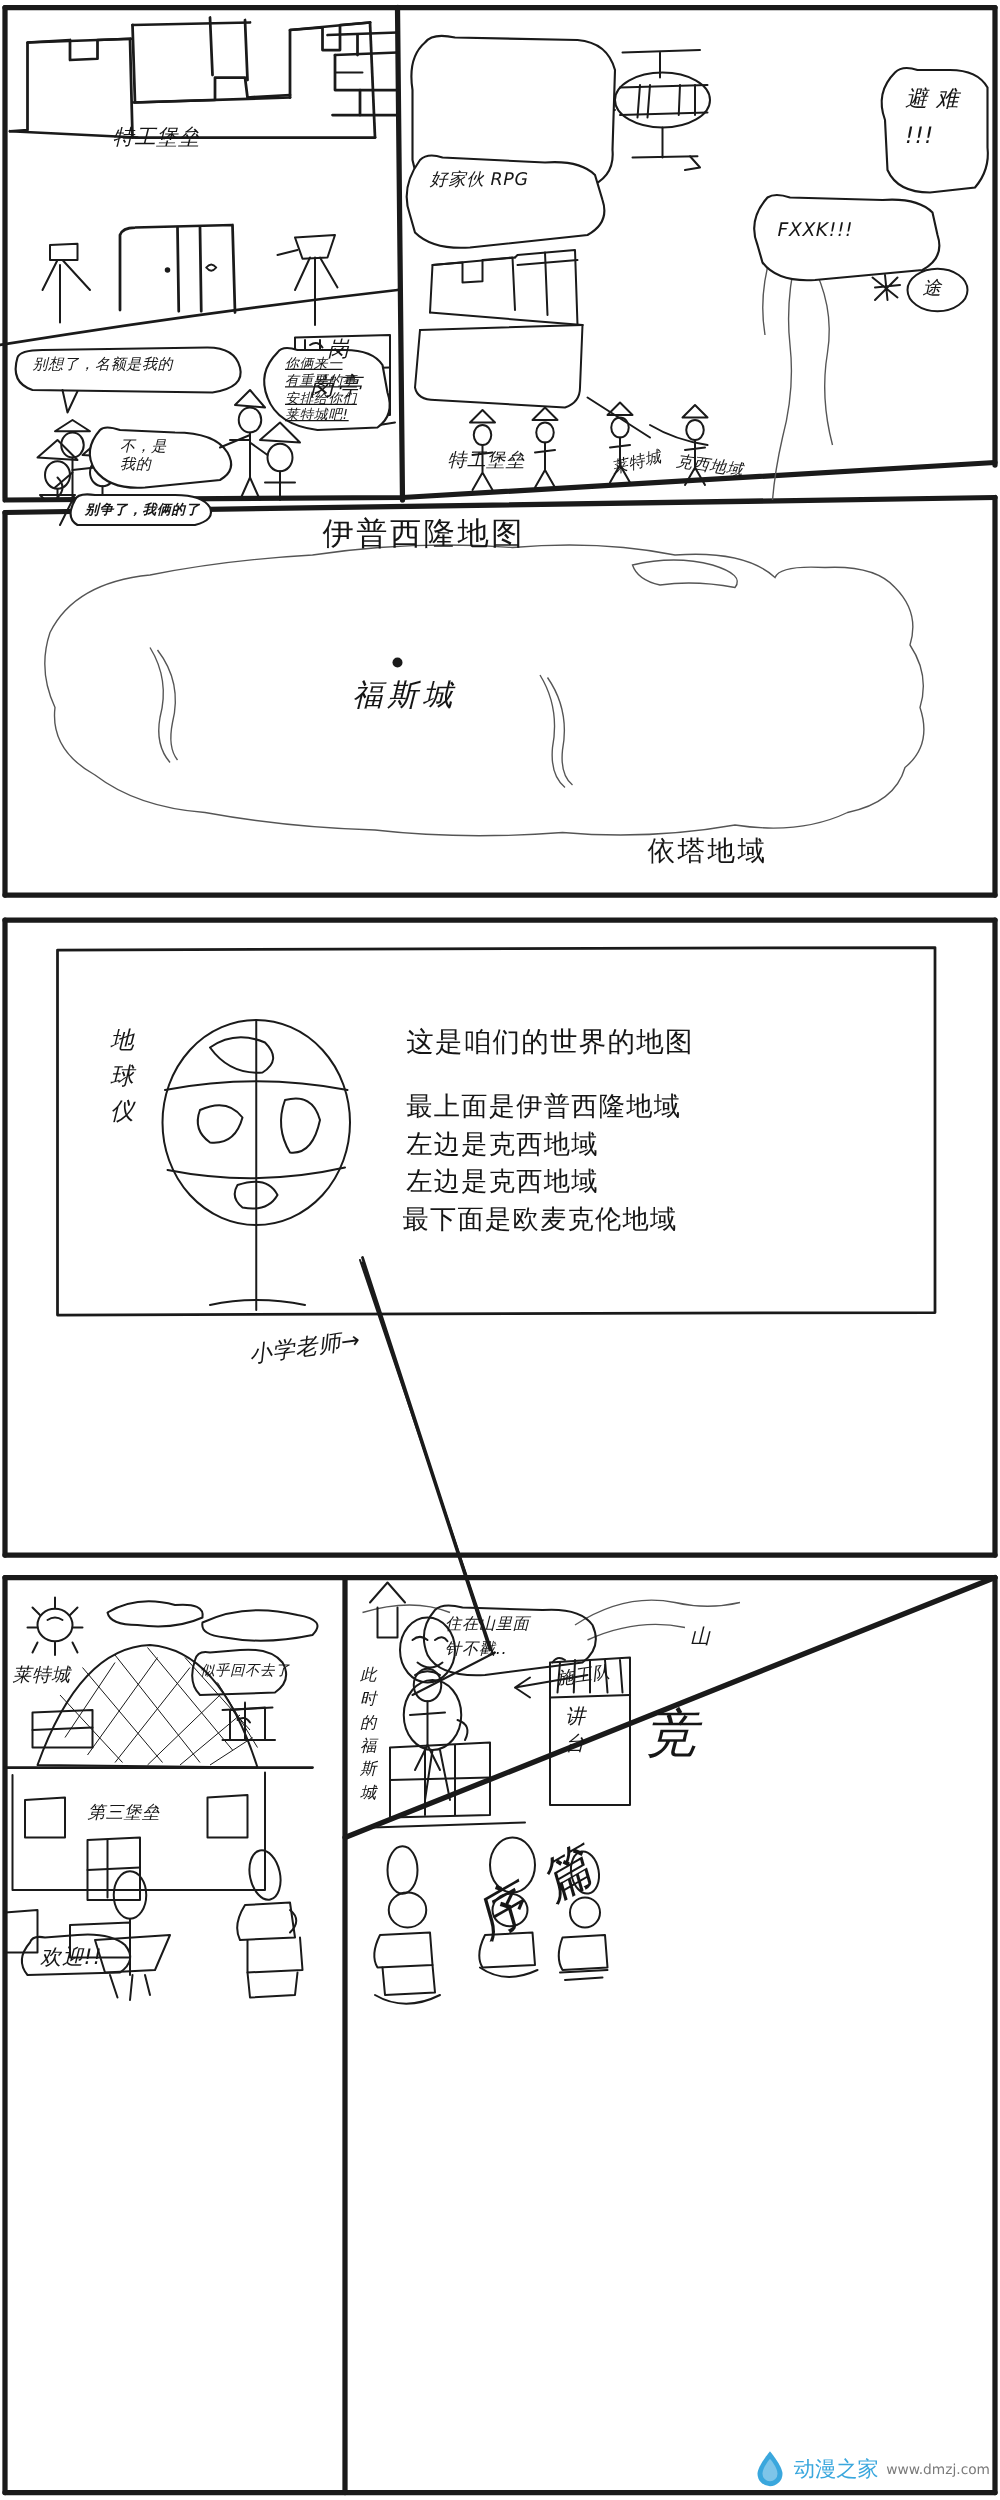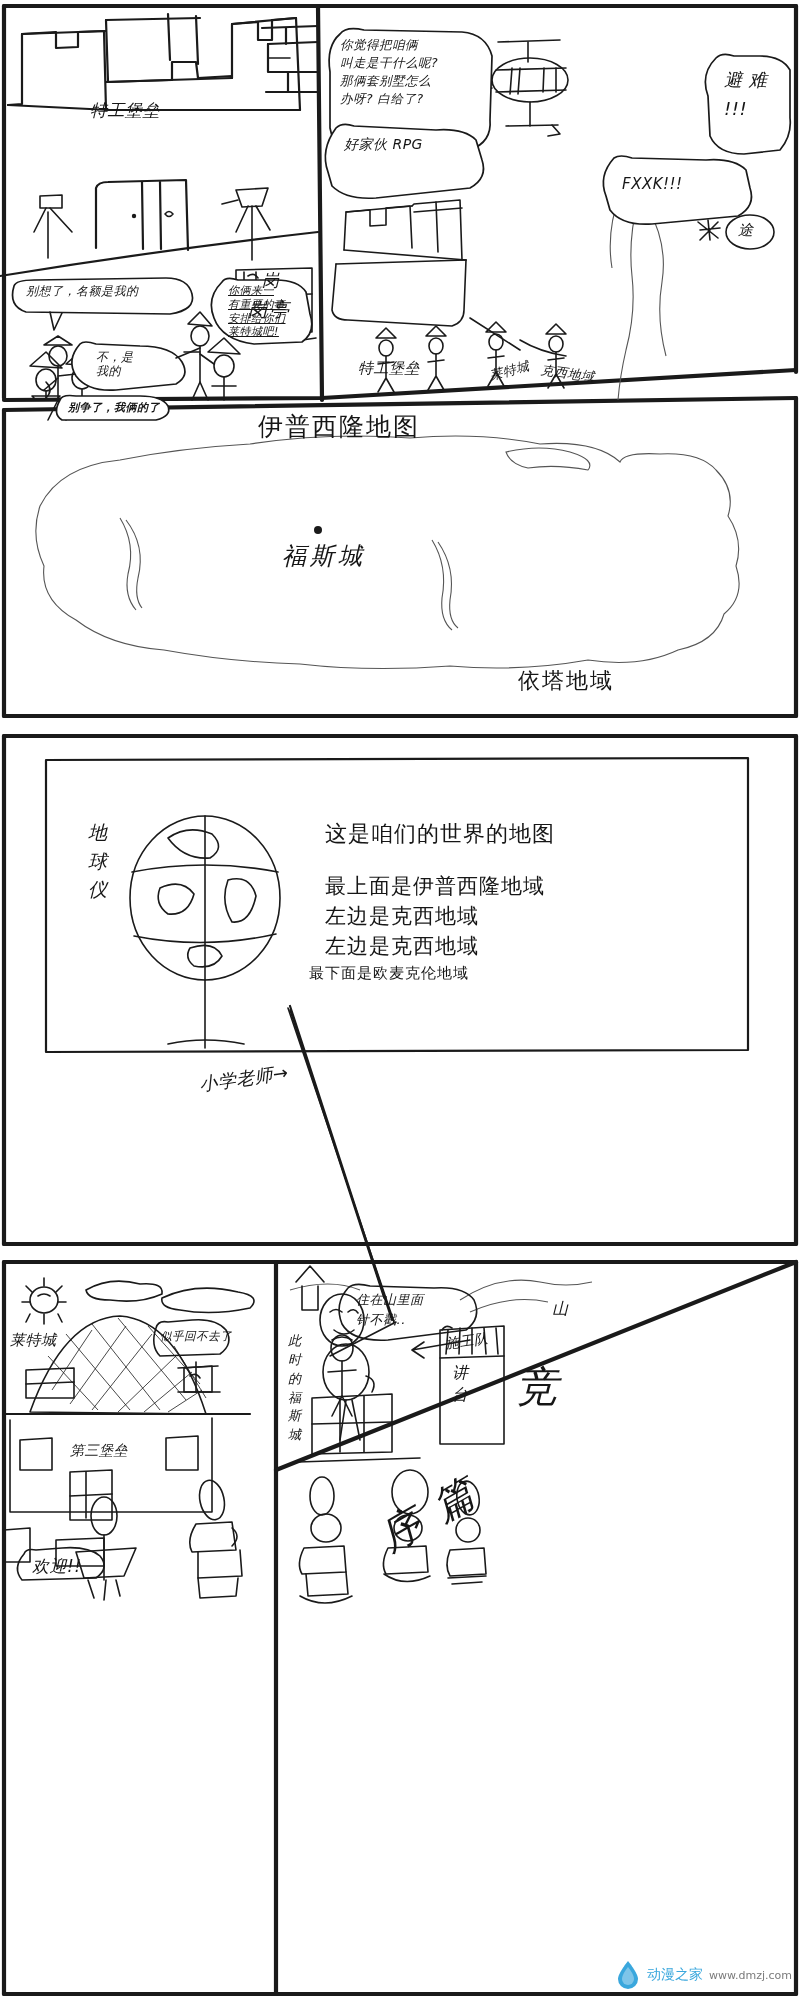--- a/index.html
+++ b/index.html
@@ -11,21 +11,21 @@
       font-family:"DejaVu Sans","Liberation Sans",sans-serif;}
   .hand{font-style:italic;letter-spacing:.5px;}
   .print{font-family:Liberation Mono, monospace;}
   .rot-s{transform:rotate(-8deg);transform-origin:left top;}
   .rot-s2{transform:rotate(-14deg);transform-origin:left top;}
   .rot-s3{transform:rotate(8deg);transform-origin:left top;}
   .rot-b{transform:rotate(-30deg);transform-origin:left top;}
   .wm{position:absolute;right:8px;bottom:10px;display:flex;align-items:center;gap:6px;}
   .wm .drop{width:26px;height:30px;position:relative;}
   .wm .drop svg{display:block;}
-  .wm .wmtxt{font-size:14px;color:#3aa7dd;font-family:"DejaVu Sans",sans-serif;}
+  .wm .wmtxt{font-size:17px;color:#3aa7dd;font-family:"DejaVu Sans",sans-serif;}
 </style>
 </head>
 <body>
 
 <div class="page">
 
 <svg class="layer" viewBox="0 0 800 2000">
   <defs>
     <style>
       .s{fill:none;stroke:#1a1a1a;stroke-linecap:round;stroke-linejoin:round;}
@@ -376,24 +376,20 @@
 
 <div class="ht hand" style="left:26px;top:284px;font-size:12px;">别想了，名额是我的</div>
 <div class="ht hand" style="left:96px;top:350px;font-size:12px;">不，是
 我的</div>
 <div class="ht hand" style="left:68px;top:402px;font-size:11px;font-weight:bold;">别争了，我俩的了</div>
 <div class="ht hand" style="left:228px;top:284px;font-size:11px;line-height:1.25;text-decoration:underline;">你俩来一
 有重要的事
 安排给你们
 莱特城吧!</div>
 
-<div class="ht hand" style="left:340px;top:36px;font-size:12.5px;line-height:1.45;">你觉得把咱俩
-叫走是干什么呢?
-那俩套别墅怎么
-办呀? 白给了?</div>
 <div class="ht hand" style="left:724px;top:66px;font-size:18px;line-height:1.6;">避 难
 !!!</div>
 <div class="ht hand" style="left:344px;top:136px;font-size:14px;">好家伙 RPG</div>
 <div class="ht hand" style="left:622px;top:176px;font-size:15px;">FXXK!!!</div>
 <div class="ht hand" style="left:738px;top:222px;font-size:15px;">途</div>
 <div class="ht hand" style="left:358px;top:360px;font-size:15px;">特工堡垒</div>
 <div class="ht hand rot-s2" style="left:488px;top:368px;font-size:13px;">莱特城</div>
 <div class="ht hand rot-s3" style="left:542px;top:362px;font-size:13px;">克西地域</div>
 
 <div class="ht print" style="left:258px;top:414px;font-size:25px;letter-spacing:2px;">伊普西隆地图</div>
@@ -401,21 +397,21 @@
 <div class="ht print" style="left:518px;top:670px;font-size:22px;letter-spacing:2px;">依塔地域</div>
 
 <div class="ht hand" style="left:88px;top:818px;font-size:19px;line-height:1.5;">地
 球
 仪</div>
 
 <div class="ht print" style="left:325px;top:823px;font-size:22px;letter-spacing:1px;">这是咱们的世界的地图</div>
 <div class="ht print" style="left:325px;top:876px;font-size:21px;letter-spacing:1px;">最上面是伊普西隆地域</div>
 <div class="ht print" style="left:325px;top:906px;font-size:21px;letter-spacing:1px;">左边是克西地域</div>
 <div class="ht print" style="left:325px;top:936px;font-size:21px;letter-spacing:1px;">左边是克西地域</div>
-<div class="ht print" style="left:309px;top:966px;font-size:15px;letter-spacing:1px;">最下面是欧麦克伦地域</div>
+<div class="ht print" style="left:322px;top:966px;font-size:21px;letter-spacing:1px;">最下面是欧麦克伦地域</div>
 
 <div class="ht hand rot-s" style="left:198px;top:1074px;font-size:18px;">小学老师→</div>
 <div class="ht hand" style="left:452px;top:1362px;font-size:16px;line-height:1.35;">讲
 台</div>
 
 <div class="ht hand" style="left:10px;top:1332px;font-size:15px;">莱特城</div>
 <div class="ht hand" style="left:160px;top:1330px;font-size:11.5px;">似乎回不去了</div>
 <div class="ht hand" style="left:54px;top:1442px;font-size:14px;margin-left:16px;">第三堡垒</div>
 <div class="ht hand" style="left:32px;top:1556px;font-size:17px;">欢迎!!</div>
 

